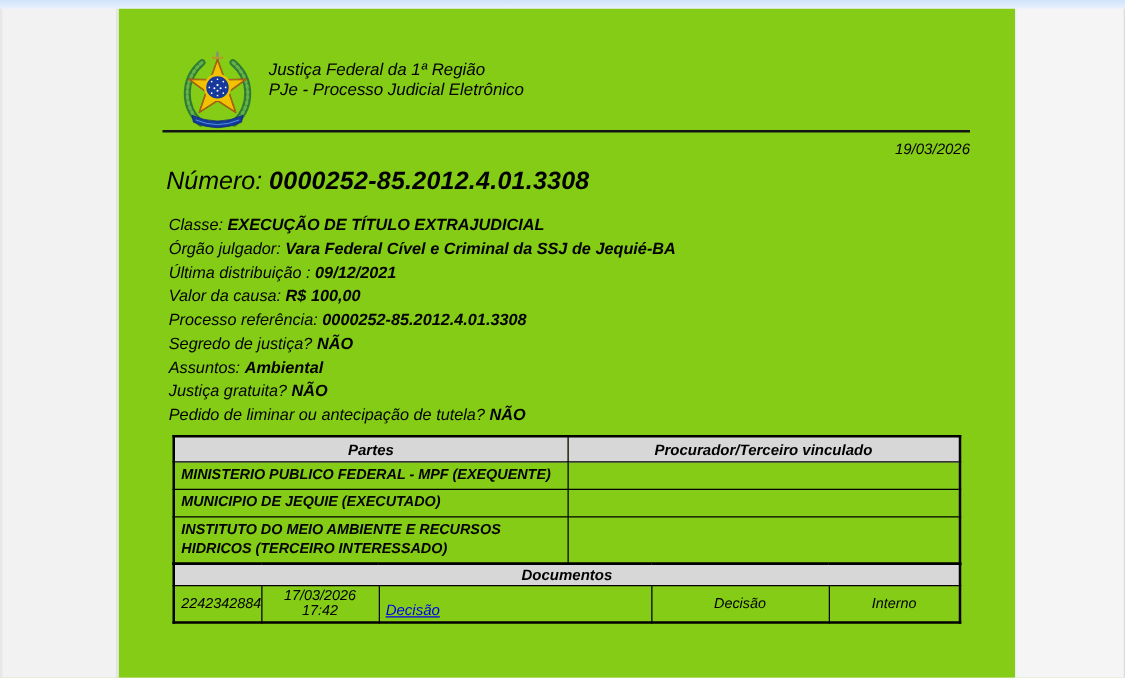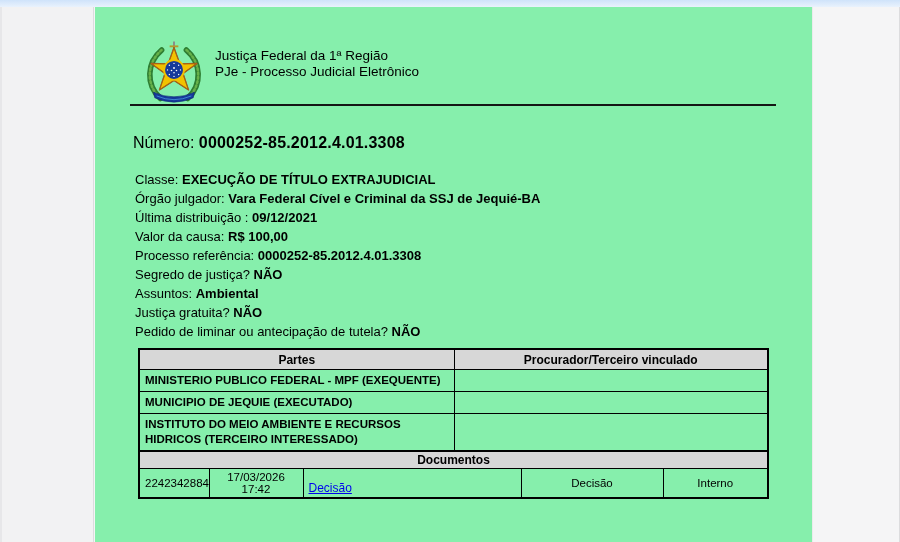--- a/index.html
+++ b/index.html
@@ -3,28 +3,28 @@
 <meta charset="utf-8">
 <style>
   html,body{margin:0;padding:0;width:900px;height:542px;overflow:hidden;
     font-family:"Liberation Sans","DejaVu Sans",sans-serif;background:#f4f4f5;color:#000;}
   .top-strip{position:absolute;left:0;top:0;width:900px;height:7px;
     background:linear-gradient(#cfe3fa,#e9f2fd);}
   .left-margin{position:absolute;left:0;top:7px;width:94px;height:535px;
     background:#f2f2f3;border-left:2px solid #e7e7e9;border-right:1px solid #dcdcde;box-sizing:border-box;}
   .right-margin{position:absolute;left:812px;top:7px;width:88px;height:535px;
     background:#f5f5f6;border-left:1px solid #ebebec;border-right:1px solid #dcdcde;box-sizing:border-box;}
-  .page{position:absolute;left:95px;top:7px;width:717px;height:535px;background:#86efac;}
+  .page{position:absolute;left:95px;top:7px;width:717px;height:535px;background:#84cc16;font-style:italic;}
 
   .logo{position:absolute;left:48px;top:31px;width:62px;height:70px;}
   .org{position:absolute;left:120px;top:41px;font-size:13.5px;line-height:16px;}
   .rule{position:absolute;left:35px;top:97px;width:646px;height:2px;background:#151515;}
   .date{position:absolute;left:35px;top:105px;width:646px;text-align:right;font-size:12px;}
 
-  .numero{position:absolute;left:38px;top:127px;font-size:16px;}
+  .numero{position:absolute;left:38px;top:127px;font-size:20px;}
   .numero b{letter-spacing:0.2px;}
 
   .fields{position:absolute;left:40px;top:163px;font-size:13px;line-height:19px;}
 
   .tables{position:absolute;left:43px;top:341px;width:629px;}
   table{border-collapse:collapse;width:629px;table-layout:fixed;}
   table,td,th{border:1px solid #000;}
   table{border-width:2px;}
   th{background:#d7d7d7;font-size:12px;font-weight:bold;text-align:center;padding:2px 4px;}
   td{padding:2px 5px;font-size:11.5px;}
@@ -74,20 +74,21 @@
     <path d="M17,86 Q50,101 83,86 L81,95 Q50,109 19,95 Z" fill="#16399b" stroke="#0d2a77" stroke-width="1"></path>
     <path d="M22,92 Q50,104 78,92" fill="none" stroke="#4aa0e0" stroke-width="1.2"></path>
   </svg>
 
   <div class="org">
     <div>Justiça Federal da 1ª Região</div>
     <div>PJe - Processo Judicial Eletrônico</div>
   </div>
 
   <div class="rule"></div>
+  <div class="date">19/03/2026</div>
 
   <div class="numero">
     <span>Número:</span>
     <b>0000252-85.2012.4.01.3308</b>
   </div>
 
   <div class="fields">
     <div class="field-row">
       <span>Classe:</span>
       <b>EXECUÇÃO DE TÍTULO EXTRAJUDICIAL</b>

